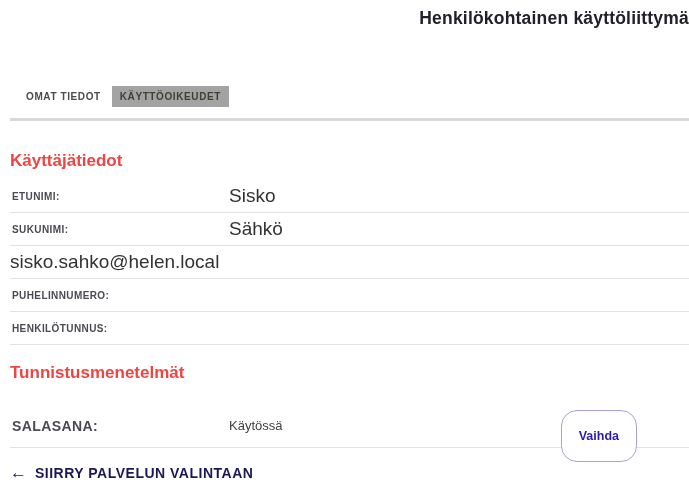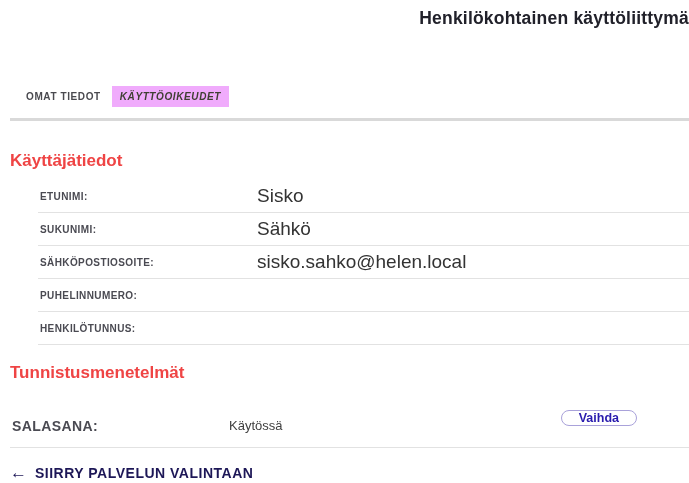--- a/index.html
+++ b/index.html
@@ -17,36 +17,36 @@
 
   .tabs {
     position: absolute; top: 78px; left: 18px;
     display: flex; align-items: center; gap: 3px;
   }
   .tab {
     padding: 5px 8px; font-size: 10px; font-weight: bold;
     letter-spacing: 0.6px; color: #4a4a4f; cursor: pointer;
     white-space: nowrap;
   }
-  .tab.active { background: #f0abfc; color: #3f3f33; font-style: italic; }
+  .tab.active { background: #a3a3a3; color: #3f3f33; }
 
   .tabs-divider {
     position: absolute; top: 110px; left: 10px; right: 0;
     height: 3px; background: #d9d9d9;
   }
 
   .section-heading {
     position: absolute; left: 10px;
     font-size: 17px; font-weight: bold; color: #ef4444;
   }
   #heading-user { top: 143px; }
   #heading-auth { top: 355px; }
 
   .rows { position: absolute; left: 0; right: 0; }
-  #rows-user { top: 172px; padding-left: 28px; }
+  #rows-user { top: 172px; }
 
   .info-row {
     position: relative; height: 33px;
     display: flex; align-items: center;
     border-bottom: 1px solid #e2e2e2;
   }
   .info-row .row-label {
     margin-left: 12px; width: 217px; flex: 0 0 217px;
     font-size: 10px; font-weight: bold; letter-spacing: 0.4px;
     color: #4a4a52; text-transform: uppercase;
@@ -66,21 +66,21 @@
   .auth-row .row-label {
     margin-left: 2px; width: 217px; flex: 0 0 217px;
     font-size: 14px; font-weight: bold; letter-spacing: 0.4px;
     color: #4a4a52; text-transform: uppercase;
   }
   .auth-row .row-value { font-size: 13px; color: #404040; }
 
   .change-btn {
     position: absolute; right: 52px; top: 6px;
     background: #ffffff; border: 1.5px solid #a9a2da;
-    border-radius: 16px; padding: 0 17px;
+    border-radius: 16px; padding: 18px 17px;
     font-family: "Liberation Sans", sans-serif;
     font-size: 12.5px; font-weight: bold; color: #2a1cae;
     cursor: pointer;
   }
 
   .back-link {
     position: absolute; top: 456px; left: 10px;
     display: flex; align-items: center; gap: 8px;
     color: #1d1757; cursor: pointer; text-decoration: none;
   }
@@ -107,21 +107,20 @@
   <div class="rows" id="rows-user">
     <div class="info-row">
       <span class="row-label">ETUNIMI:</span>
       <span class="row-value">Sisko</span>
     </div>
     <div class="info-row">
       <span class="row-label">SUKUNIMI:</span>
       <span class="row-value">Sähkö</span>
     </div>
     <div class="info-row">
-      <span class="row-label">SÄHKÖPOSTIOSOITE:</span>
       <span class="row-value">sisko.sahko@helen.local</span>
     </div>
     <div class="info-row">
       <span class="row-label">PUHELINNUMERO:</span>
       <span class="row-value"></span>
     </div>
     <div class="info-row">
       <span class="row-label">HENKILÖTUNNUS:</span>
       <span class="row-value"></span>
     </div>

